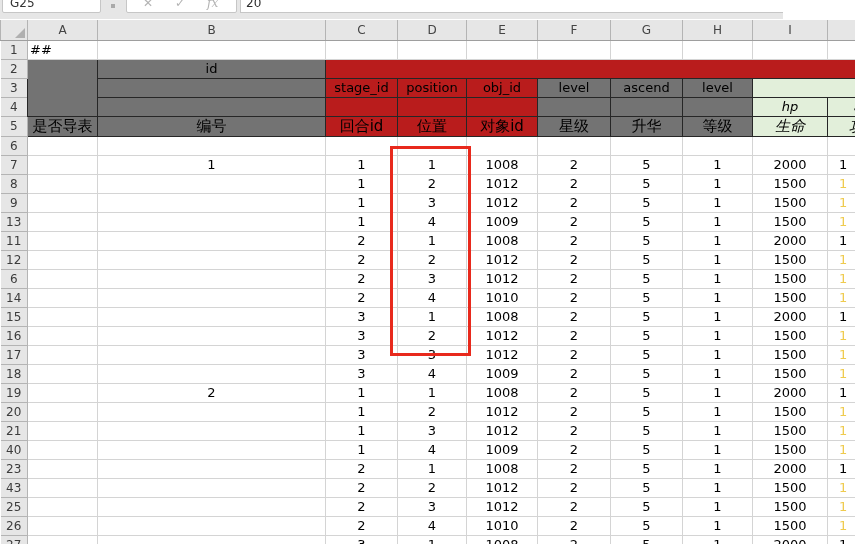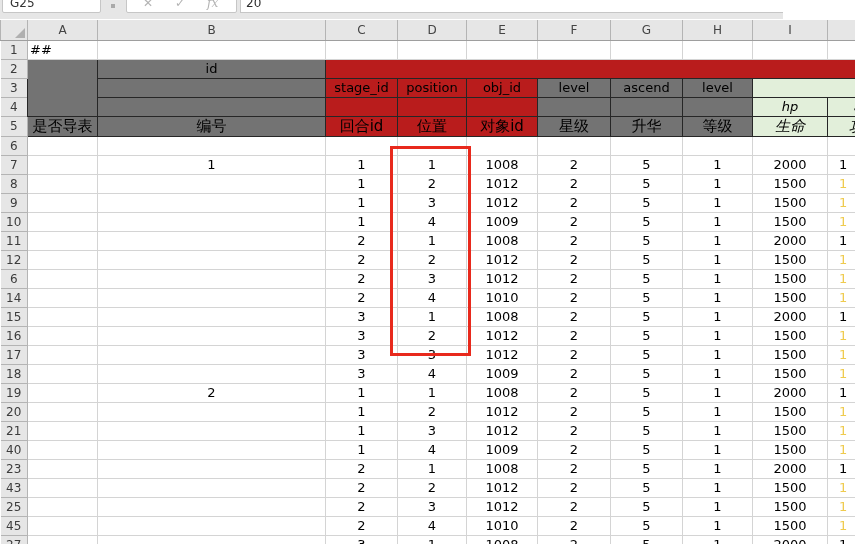--- a/index.html
+++ b/index.html
@@ -201,21 +201,21 @@
           <td>1</td>
           <td>3</td>
           <td>1012</td>
           <td>2</td>
           <td>5</td>
           <td>1</td>
           <td>1500</td>
           <td class="jcell gold">1</td>
         </tr>
         <tr>
-          <td class="rh">10</td>
+          <td class="rh">13</td>
           <td></td>
           <td></td>
           <td>1</td>
           <td>4</td>
           <td>1009</td>
           <td>2</td>
           <td>5</td>
           <td>1</td>
           <td>1500</td>
           <td class="jcell gold">1</td>
@@ -409,21 +409,21 @@
           <td>2</td>
           <td>3</td>
           <td>1012</td>
           <td>2</td>
           <td>5</td>
           <td>1</td>
           <td>1500</td>
           <td class="jcell gold">1</td>
         </tr>
         <tr>
-          <td class="rh">45</td>
+          <td class="rh">26</td>
           <td></td>
           <td></td>
           <td>2</td>
           <td>4</td>
           <td>1010</td>
           <td>2</td>
           <td>5</td>
           <td>1</td>
           <td>1500</td>
           <td class="jcell gold">1</td>

